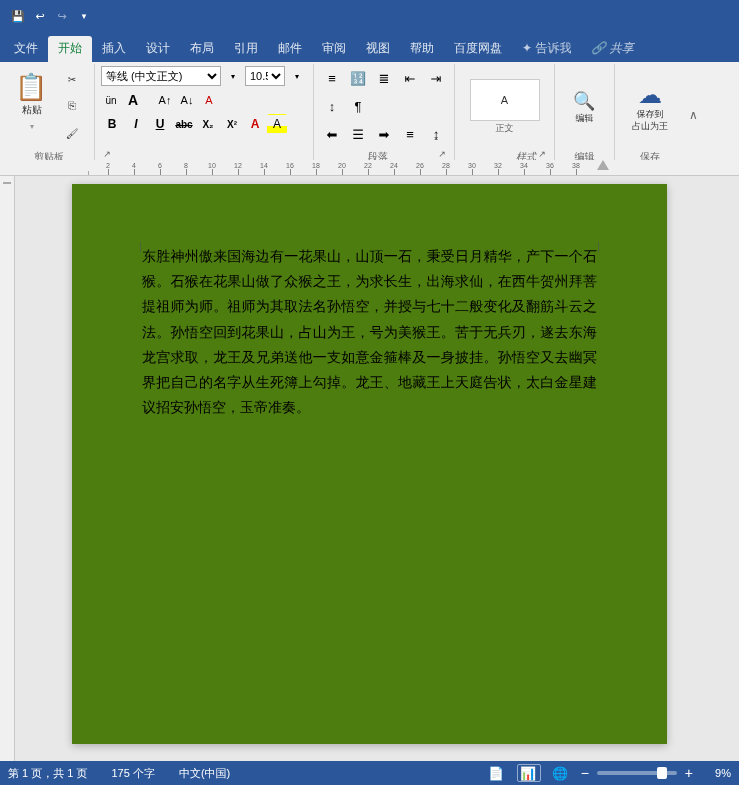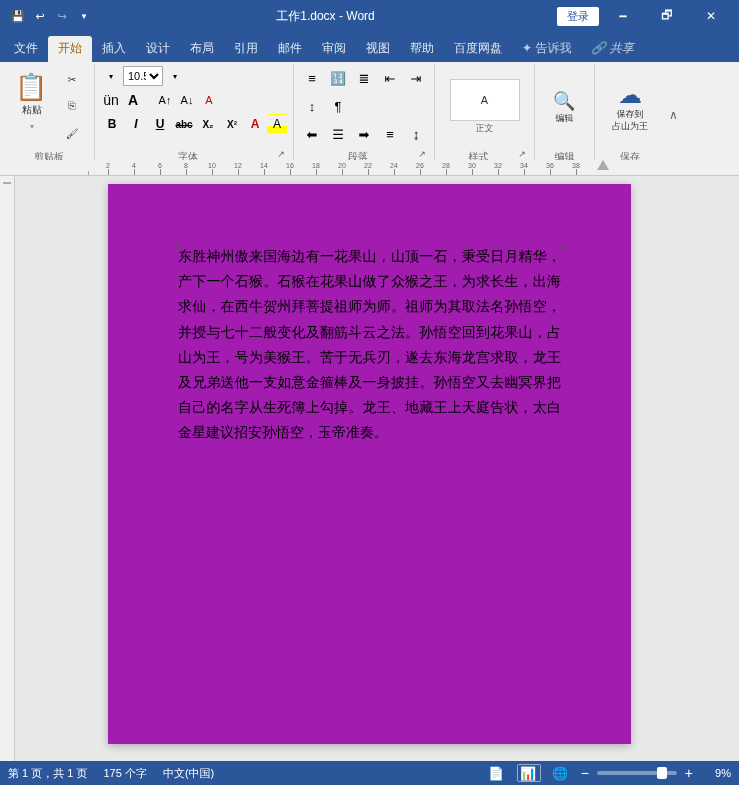--- a/index.html
+++ b/index.html
@@ -43,21 +43,21 @@
       padding: 4px 10px 5px;
       font-size: 12px;
       color: rgba(255,255,255,0.85);
       cursor: pointer;
       border-radius: 3px 3px 0 0;
       height: 26px;
       display: flex; align-items: center;
     }
     .ribbon-tab.active {
       background: #f0f0f0;
-      color: #a16207;
+      color: #15803d;
     }
 
     
     #ribbon {
       background: #f0f0f0;
       border-bottom: 1px solid #c8c8c8;
       display: flex;
       align-items: stretch;
       padding: 2px 4px 0;
       min-height: 88px;
@@ -127,21 +127,21 @@
       width: 24px; height: 24px; display: flex; align-items: center; justify-content: center;
       border: 1px solid transparent; border-radius: 2px; cursor: pointer; font-size: 13px;
     }
 
     
     #status-bar {
       position: absolute; bottom: 0; left: 0; right: 0;
       height: 24px; background: #2b579a; display: flex; align-items: center;
       padding: 0 8px; color: white; font-size: 11px;
     }
-    #status-bar-left { display: flex; align-items: center; gap: 16px; }
+    #status-bar-left { display: flex; align-items: center; gap: 24px; }
     #status-bar-right { margin-left: auto; display: flex; align-items: center; gap: 8px; }
     .view-btn {
       width: 24px; height: 18px; display: flex; align-items: center; justify-content: center;
       border: 1px solid transparent; border-radius: 2px; cursor: pointer; color: white; font-size: 13px;
     }
     .zoom-slider { width: 80px; height: 4px; background: rgba(255,255,255,0.4); border-radius: 2px; cursor: pointer; position: relative; }
     .zoom-slider-thumb { position: absolute; top: -4px; left: 75%; width: 10px; height: 12px; background: white; border-radius: 2px; cursor: pointer; }
 
     
     #doc-area {
@@ -181,22 +181,22 @@
       width: 15px;
       bottom: 24px;
       background: #f0f0f0;
       border-right: 1px solid #c8c8c8;
       z-index: 10;
       overflow: hidden;
     }
 
     
     #page {
-      background: #a21caf;
-      width: 523px;
+      background: #4d7c0f;
+      width: 595px;
       min-height: 560px;
       box-shadow: 0 2px 8px rgba(0,0,0,0.25);
       margin-top: 8px;
       position: relative;
       padding: 60px 70px 60px 70px;
     }
 
     #page-content {
       font-size: 14px;
       line-height: 1.8;
@@ -230,27 +230,20 @@
 <body>
 
 <div id="title-bar">
   <div id="title-bar-left">
     <div class="quick-access">
       <div class="qa-btn">💾</div>
       <div class="qa-btn">↩</div>
       <div class="qa-btn" style="opacity:0.5;">↪</div>
       <div class="qa-btn" style="font-size:9px;">▾</div>
     </div>
-  </div>
-  <div id="title-bar-center">工作1.docx - Word</div>
-  <div id="title-bar-right">
-    <button class="login-btn">登录</button>
-    <div class="win-btn">🗕</div>
-    <div class="win-btn">🗗</div>
-    <div class="win-btn close">✕</div>
   </div>
 </div>
 
 <div id="ribbon-tabs">
   <div class="ribbon-tab">文件</div>
   <div class="ribbon-tab active">开始</div>
   <div class="ribbon-tab">插入</div>
   <div class="ribbon-tab">设计</div>
   <div class="ribbon-tab">布局</div>
   <div class="ribbon-tab">引用</div>
@@ -285,47 +278,49 @@
           <span>🖌</span>
         </div>
       </div>
     </div>
     <div class="ribbon-group-label">剪贴板</div>
   </div>
 
   <div class="ribbon-group" style="min-width:180px;">
     <div class="ribbon-group-content" style="flex-direction:column; gap:2px; width:100%;">
       <div class="font-row">
+        <select class="font-select">
+          <option>等线 (中文正文)</option>
+        </select>
         <div class="small-icon-btn" style="font-size:8px;">▾</div>
         <select class="font-size-select">
           <option>10.5</option>
         </select>
         <div class="small-icon-btn" style="font-size:8px;">▾</div>
       </div>
       <div class="font-row">
-        <div class="small-icon-btn" style="font-size:14px;">ün</div>
+        <div class="small-icon-btn" style="font-size:10px;">ün</div>
         <div class="small-icon-btn" style="font-size:14px; font-weight:bold;">A</div>
         <div style="width:8px;"></div>
         <div class="small-icon-btn" style="font-size:11px;">A↑</div>
         <div class="small-icon-btn" style="font-size:11px;">A↓</div>
         <div class="small-icon-btn" style="font-size:11px; color:#cc0000;">A</div>
       </div>
       <div class="font-row">
         <div class="format-btn" style="font-weight:bold;">B</div>
         <div class="format-btn" style="font-style:italic;">I</div>
         <div class="format-btn" style="text-decoration:underline;">U</div>
         <div class="format-btn" style="text-decoration:line-through; font-size:10px;">abc</div>
         <div class="format-btn" style="font-size:10px;">X₂</div>
         <div class="format-btn" style="font-size:10px;">X²</div>
         <div class="small-icon-btn" style="font-size:12px; color:#cc0000; font-weight:bold;">A</div>
         <div class="small-icon-btn" style="font-size:12px; background: linear-gradient(to bottom, transparent 60%, yellow 60%);">A</div>
       </div>
     </div>
     <div style="display:flex; align-items:center; width:100%; justify-content:space-between;">
-      <div class="ribbon-group-label" style="flex:1; text-align:center;">字体</div>
       <div class="group-expand">↗</div>
     </div>
   </div>
 
   <div class="ribbon-group" style="min-width:120px;">
     <div class="ribbon-group-content" style="flex-direction:column; gap:2px; width:100%;">
       <div class="font-row">
         <div class="para-btn">≡</div>
         <div class="para-btn">🔢</div>
         <div class="para-btn">≣</div>
@@ -353,21 +348,21 @@
   <div class="ribbon-group" style="min-width:100px;">
     <div class="ribbon-group-content" style="align-items:center; justify-content:center; flex:1;">
       <div style="display:flex; flex-direction:column; align-items:center; height:56px; justify-content:center; cursor:pointer;">
         <div style="width:70px; height:42px; border:1px solid #ccc; background:white; display:flex; align-items:center; justify-content:center; font-size:11px; color:#333;">
           <span>A</span>
         </div>
         <div style="font-size:9px; color:#666; margin-top:1px;">正文</div>
       </div>
     </div>
     <div style="display:flex; align-items:center; width:100%; justify-content:space-between;">
-      <div class="ribbon-group-label" style="flex:1; text-align:center;">样式</div>
+      <div class="ribbon-group-label" style="flex:1; text-align:right;font-style:italic;">样式</div>
       <div class="group-expand">↗</div>
     </div>
   </div>
 
   <div class="ribbon-group" style="min-width:60px;">
     <div class="ribbon-group-content" style="flex-direction:column; align-items:center; justify-content:center; gap:4px; flex:1;">
       <div class="btn-medium">
         <div style="font-size:18px;">🔍</div>
         <div style="font-size:9px;">编辑</div>
       </div>

